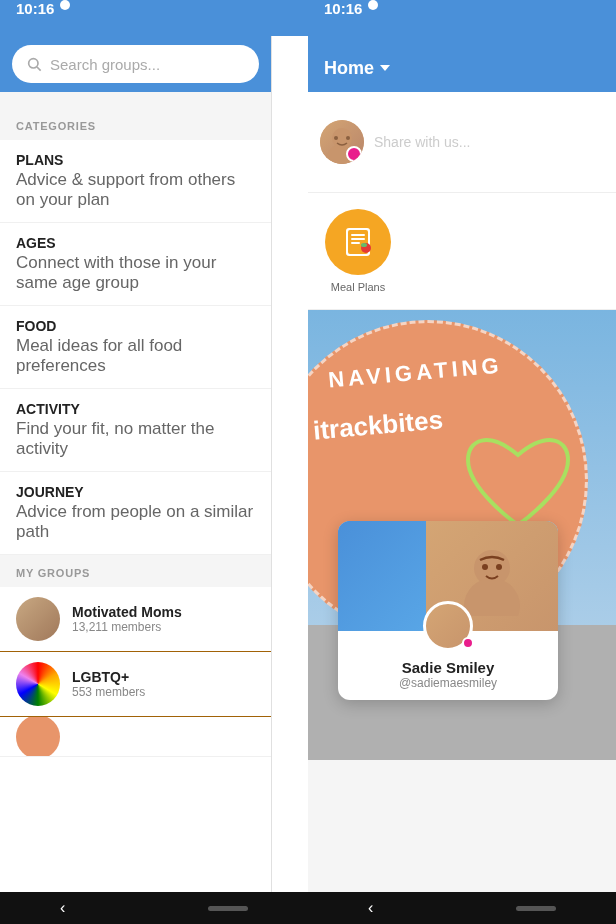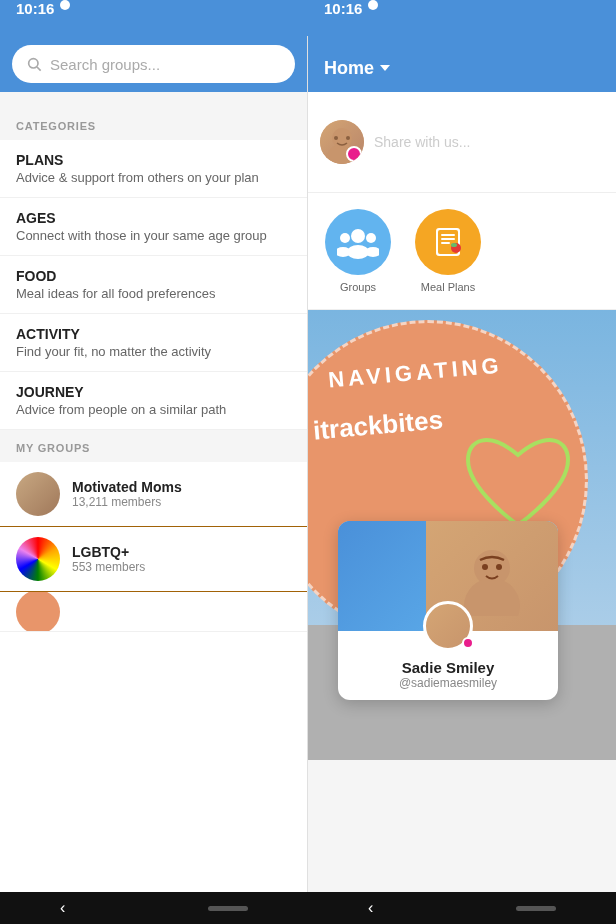--- a/index.html
+++ b/index.html
@@ -40,21 +40,21 @@
       background: white;
       border-radius: 50%;
       margin-left: 6px;
     }
 
     
     .left-panel {
       position: absolute;
       top: 36px;
       left: 0;
-      width: 308px;
+      width: 272px;
       height: 888px;
       background: #fff;
       border-right: 1px solid #e0e0e0;
       overflow: hidden;
       z-index: 10;
     }
 
     
     .search-bar {
       background: #4A90D9;
@@ -98,21 +98,21 @@
       border-bottom: 1px solid #f0f0f0;
       cursor: pointer;
     }
     .category-title {
       font-size: 14px;
       font-weight: 700;
       color: #222;
       margin-bottom: 2px;
     }
     .category-subtitle {
-      font-size: 13px;
+      font-size: 17px;
       color: #666;
     }
 
     
     .my-groups-header {
       padding: 12px 16px 8px;
       font-size: 11px;
       font-weight: 700;
       color: #999;
       letter-spacing: 0.8px;
@@ -504,33 +504,20 @@
           <circle cx="16" cy="18" r="2" fill="#8B6040"></circle>
           <circle cx="28" cy="18" r="2" fill="#8B6040"></circle>
           <path d="M17 23 Q22 27 27 23" stroke="#8B6040" stroke-width="1.5" fill="none"></path>
         </svg>
       </div>
     </div>
     <span class="share-text">Share with us...</span>
   </div>
 
   <div class="icons-row">
-    <div class="icon-item">
-      <div class="icon-circle icon-circle-blue">
-        <svg width="42" height="36" viewBox="0 0 42 36" fill="white">
-          <circle cx="21" cy="12" r="7"></circle>
-          <ellipse cx="21" cy="28" rx="11" ry="7"></ellipse>
-          <circle cx="8" cy="14" r="5"></circle>
-          <ellipse cx="6" cy="28" rx="8" ry="5"></ellipse>
-          <circle cx="34" cy="14" r="5"></circle>
-          <ellipse cx="36" cy="28" rx="8" ry="5"></ellipse>
-        </svg>
-      </div>
-      <span class="icon-label">Groups</span>
-    </div>
     <div class="icon-item">
       <div class="icon-circle icon-circle-yellow">
         <svg width="40" height="40" viewBox="0 0 40 40" fill="white">
           <rect x="8" y="6" width="24" height="28" rx="3" fill="white"></rect>
           <rect x="10" y="8" width="20" height="24" rx="2" fill="#F5A623"></rect>
           <rect x="13" y="12" width="14" height="2" rx="1" fill="white"></rect>
           <rect x="13" y="16" width="14" height="2" rx="1" fill="white"></rect>
           <rect x="13" y="20" width="9" height="2" rx="1" fill="white"></rect>
           <circle cx="28" cy="26" r="5" fill="#e53935"></circle>
           <ellipse cx="26" cy="23" rx="3" ry="2" fill="#66bb6a"></ellipse>

